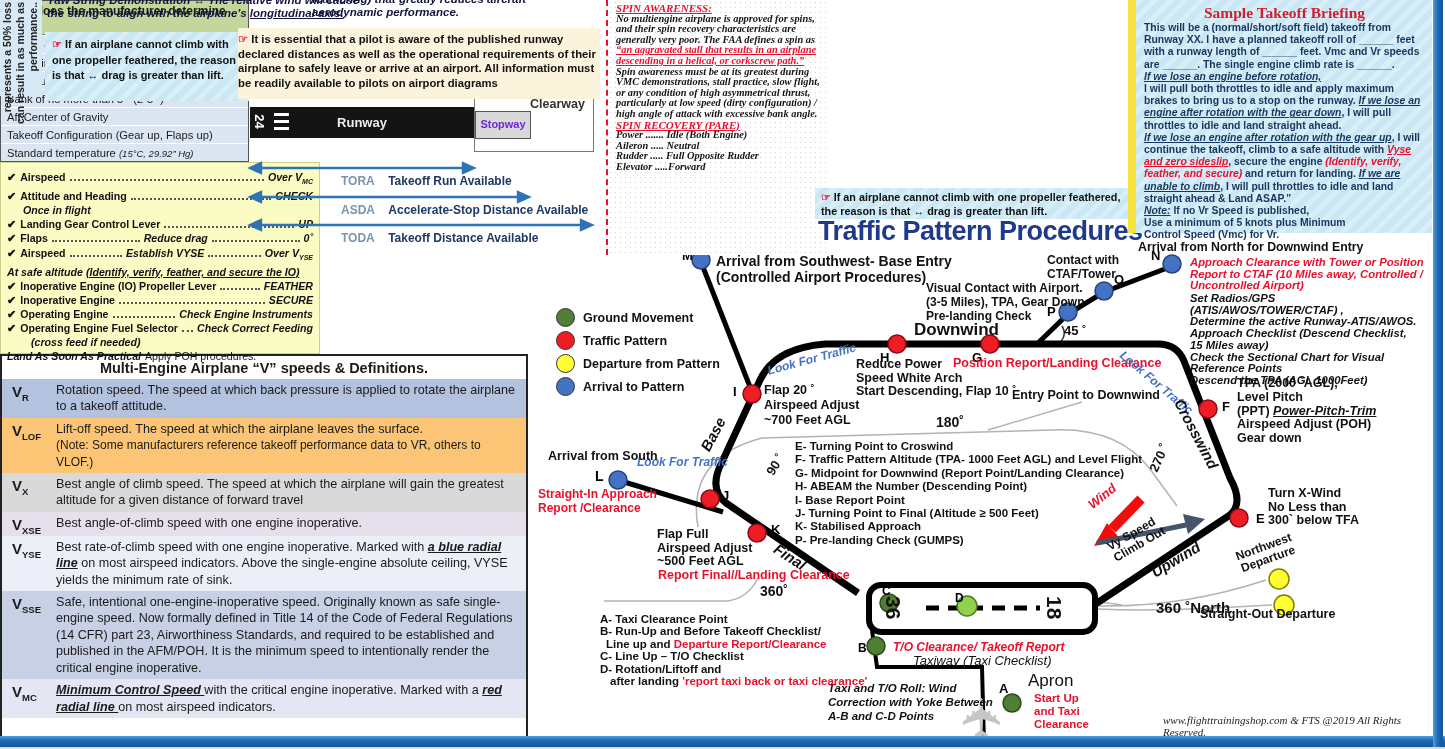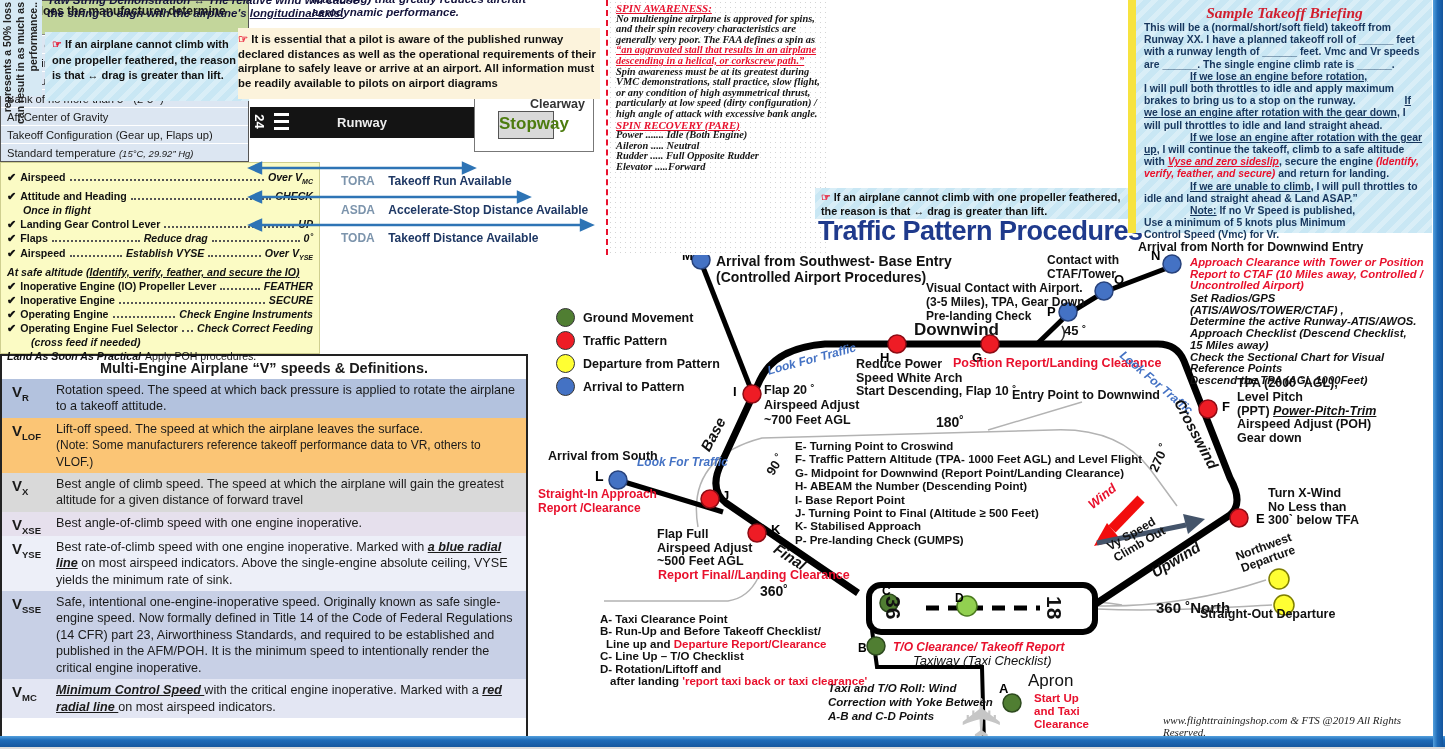--- a/index.html
+++ b/index.html
@@ -24,22 +24,22 @@
   .vf-title{background:#c3d69b;font-weight:bold;font-size:12px;padding:3px 6px 2px;border-bottom:1px solid #888;}
   .vf-row{background:#dce6f2;font-size:11.2px;padding:2.5px 5px 2.5px 6px;margin-top:1px;white-space:nowrap;}
   .vf-n{font-size:9.5px;font-style:italic;}
 
   
   .essential{left:238px;top:28px;width:362px;height:63px;background:#fcf3dc;padding:4px 0;font-size:11.3px;font-weight:bold;line-height:14.6px;color:#111;z-index:3;}
   .rwybar{left:250px;top:107px;width:224px;height:31px;background:#141414;z-index:3;color:#fff;}
   .rwy24{position:absolute;left:2px;top:7px;font-weight:bold;font-size:13px;transform:rotate(90deg);}
   .thr{position:absolute;left:24px;width:15px;height:3px;background:#fff;}
   .rwylabel{position:absolute;left:0;right:0;top:8px;text-align:center;font-weight:bold;font-size:13px;color:#eee;}
-  .stopway{left:498px;top:111px;width:54px;height:26px;background:#d9d9d9;border:1.5px solid #555;z-index:3;
-           font-weight:bold;font-size:17px;text-align:center;line-height:24px;color:#4d7c0f;}
+  .stopway{left:475px;top:111px;width:54px;height:26px;background:#d9d9d9;border:1.5px solid #555;z-index:3;
+           font-weight:bold;font-size:11px;text-align:center;line-height:24px;color:#6d28d9;}
   .clearway{left:474px;top:96px;width:118px;height:54px;border:1.5px solid #777;z-index:2;}
   .clearway-lbl{left:530px;top:97px;font-size:12.5px;color:#333;}
   .dist-abbr{color:#7c94ac;font-size:12px;}
   .dist-desc{color:#1f3864;font-size:12px;}
 
   
   .spin{left:606px;top:0;width:210px;height:252px;z-index:3;border-left:2px dashed #e8112d;
         background-color:#fff;background-image:radial-gradient(#d4d4d4 0.8px,rgba(255,255,255,0) 0.9px);background-size:5px 5px;
         font-family:"Liberation Serif",serif;font-style:italic;font-weight:bold;font-size:10.4px;line-height:10.6px;color:#141414;padding:3px 4px 0 8px;}
   .spin .t{color:#e8112d;text-decoration:underline;font-size:11px;}
@@ -58,22 +58,22 @@
   .ck-val sub{font-size:7px;}
   .ck-tail{font-weight:normal;margin-left:4px;}
   .ck-note{margin-left:12px;}
   .callout2{left:815px;top:188px;width:320px;height:31px;padding:2px 6px;font-size:10.8px;font-weight:bold;line-height:14px;color:#111;box-sizing:border-box;}
   .tp-heading{left:818px;top:216px;font-size:27px;font-weight:bold;color:#1f3a8c;letter-spacing:-0.5px;z-index:3;}
 
   
   .ystrip{left:1128px;top:0;width:8px;height:233px;background:#f7e33f;z-index:3;}
   .briefing{left:1136px;top:0;width:296px;height:233px;padding:3px 7px 0 8px;box-sizing:border-box;z-index:3;
             font-size:10.4px;font-weight:bold;line-height:12.2px;color:#17365d;}
-  .brief-title{text-align:center;color:#d11f2f;font-style:italic;font-size:15.5px;line-height:19px;font-family:"Liberation Serif",serif;}
-  .briefing .u{text-decoration:underline;margin-left:46px;}
+  .brief-title{text-align:center;color:#d11f2f;font-size:15.5px;line-height:19px;font-family:"Liberation Serif",serif;}
+  .briefing .u{text-decoration:underline;font-style:italic;}
   .briefing .ru{color:#e8112d;font-style:italic;text-decoration:underline;}
   .briefing .ri{color:#e8112d;font-style:italic;}
 
   
   .vtable{left:2px;top:258px;width:528px;height:477px;border:2px solid #222;background:#fff;box-sizing:border-box;overflow:hidden;z-index:3;}
   .vtitle{text-align:center;font-weight:bold;font-size:14.5px;padding:4px 0 3px;background:#fff;}
   .vrow{display:flex;}
   .vsym{width:50px;min-width:50px;font-weight:bold;font-size:15px;padding:4px 0 0 10px;box-sizing:border-box;}
   .vsym sub{font-size:9.5px;}
   .vdef{flex:1;font-size:12.6px;line-height:16.4px;padding:3px 8px 3px 4px;}

